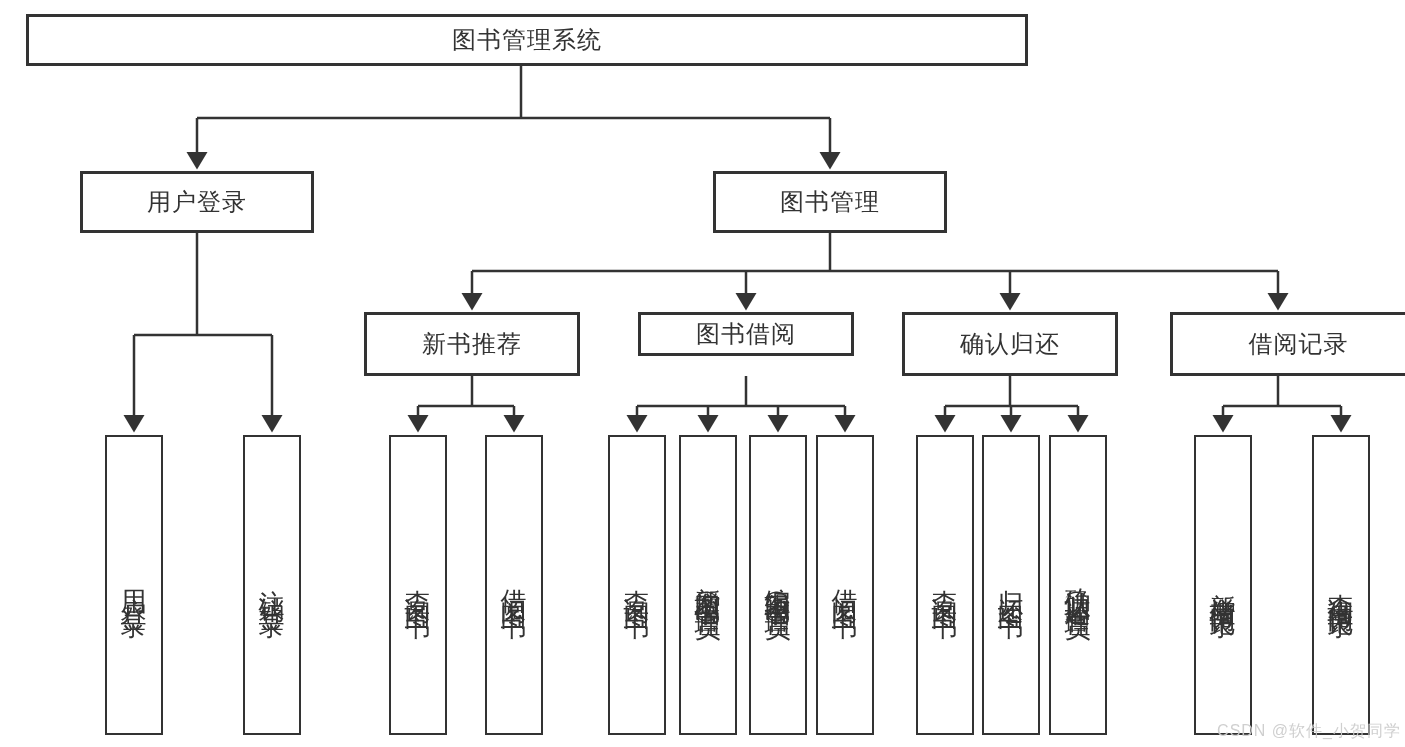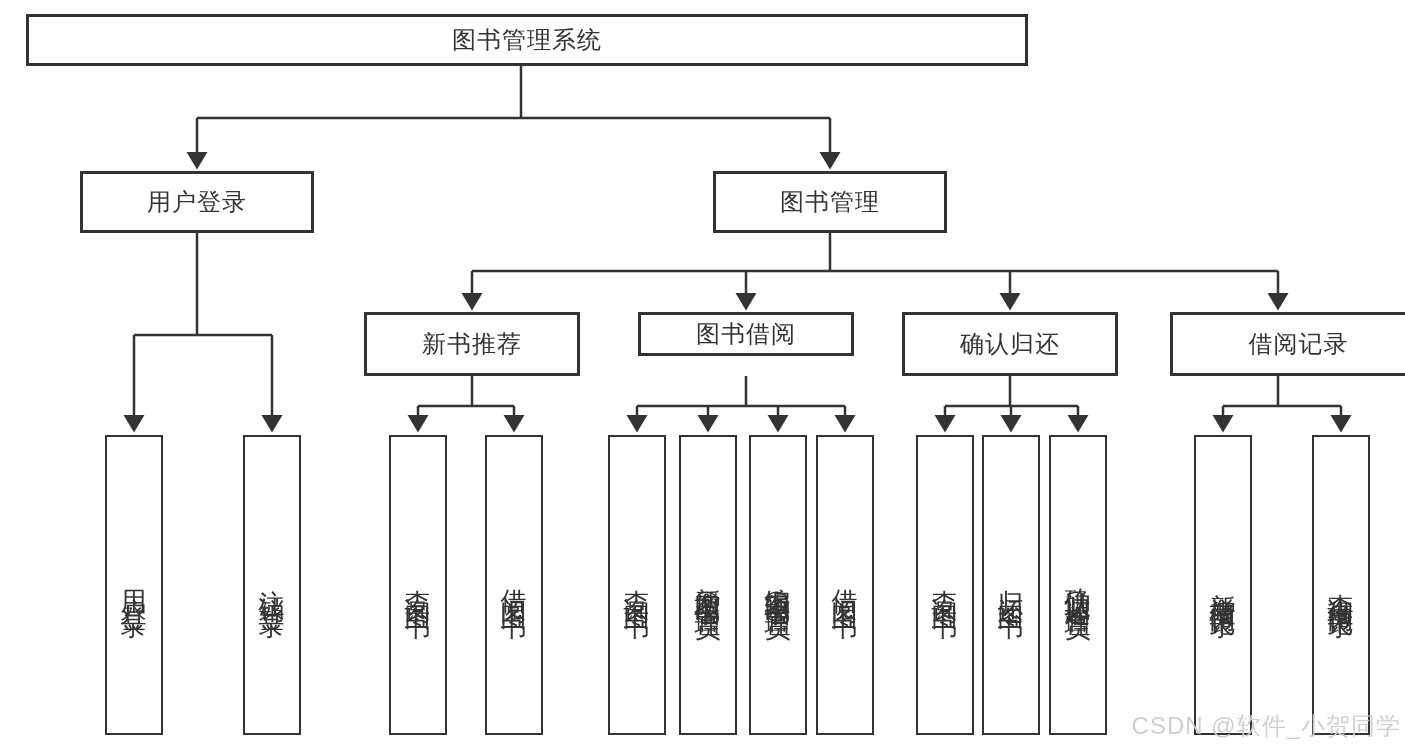--- a/index.html
+++ b/index.html
@@ -70,21 +70,21 @@
   .l-d1 { left: 916px;  top: 435px; width: 58px; height: 300px; }
   .l-d2 { left: 982px;  top: 435px; width: 58px; height: 300px; }
   .l-d3 { left: 1049px; top: 435px; width: 58px; height: 300px; }
   .l-e1 { left: 1194px; top: 435px; width: 58px; height: 300px; }
   .l-e2 { left: 1312px; top: 435px; width: 58px; height: 300px; }
   .watermark {
     position: absolute;
     right: 4px;
     bottom: 5px;
     z-index: 3;
-    font-size: 24px;
+    font-size: 16px;
     color: #cdcdcd;
     opacity: 0.95;
     letter-spacing: 1px;
     white-space: nowrap;
   }
 </style>
 </head>
 <body>
 
 <div class="canvas">

